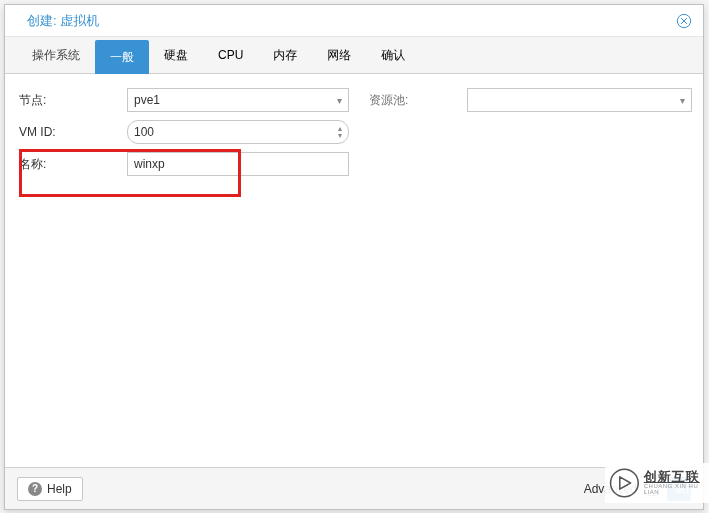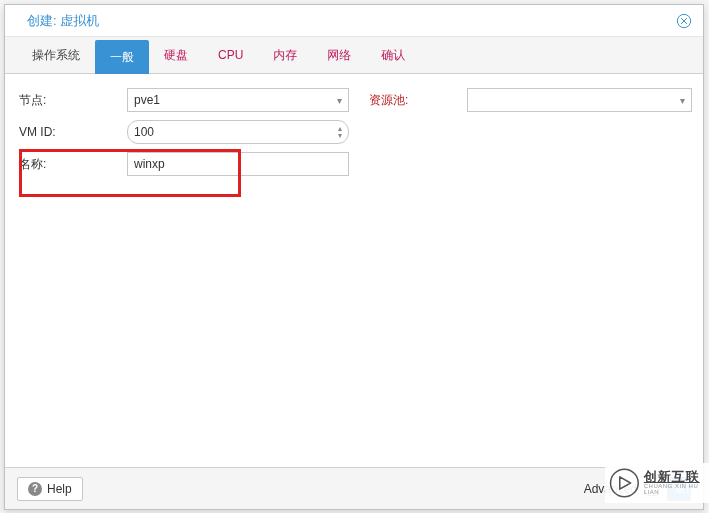--- a/index.html
+++ b/index.html
@@ -6,28 +6,28 @@
     body { width: 709px; height: 513px; background: #f5f5f5; position: relative; overflow: hidden; }
     .modal-window { position: absolute; left: 4px; top: 4px; width: 700px; height: 506px; background: #fff; border: 1px solid #c0c0c0; box-shadow: 0 2px 8px rgba(0,0,0,0.15); display: flex; flex-direction: column; }
     .window-header { height: 32px; background: #fff; display: flex; align-items: center; justify-content: space-between; padding: 0 10px; border-bottom: 1px solid #e6e6e6; }
     .window-title { color: #3892d4; font-size: 13px; font-weight: 400; margin-left: 12px; }
     .close-btn { width: 18px; height: 18px; cursor: pointer; display: flex; align-items: center; justify-content: center; }
     .close-btn svg { width: 16px; height: 16px; }
     .tabs-bar { height: 37px; background: #f5f5f5; border-bottom: 1px solid #d0d0d0; display: flex; align-items: stretch; padding-left: 12px; }
     .tab { padding: 0 14px; display: flex; align-items: center; font-size: 12px; color: #666; cursor: pointer; border: 1px solid transparent; }
     .tab.active { background: #3892d4; color: #fff; border-radius: 2px 2px 0 0; margin-top: 3px; margin-bottom: -1px; }
     .tab.next { color: #444; font-weight: 500; }
-    .tab.disabled { color: #be185d; cursor: default; }
+    .tab.disabled { color: #000000; cursor: default; }
     .form-body { flex: 1; background: #fff; padding: 14px 14px; display: flex; gap: 20px; align-items: flex-start; }
     .col { display: flex; flex-direction: column; gap: 8px; }
     .col-left { width: 338px; }
     .col-right { flex: 1; }
     .field-row { display: flex; align-items: center; height: 24px; }
     .field-label { width: 108px; font-size: 12px; color: #333; }
-    .field-label-right { width: 98px; font-size: 12px; color: #b91c1c; }
+    .field-label-right { width: 98px; font-size: 12px; color: #737373; }
     .combo, .textfield, .spinner { height: 24px; border: 1px solid #c7c7c7; background: #fff; font-size: 12px; padding: 0 6px; color: #333; }
     .combo { width: 222px; display: flex; align-items: center; justify-content: space-between; cursor: pointer; }
     .combo .caret { color: #888; font-size: 10px; }
     .combo-right { width: 225px; }
     .spinner { width: 222px; display: flex; align-items: center; justify-content: space-between; border-radius: 11px; }
     .spinner-arrows { display: flex; flex-direction: column; line-height: 7px; font-size: 8px; color: #888; cursor: pointer; }
     .textfield { width: 222px; outline: none; }
     .highlight-box { position: absolute; left: 14px; top: 144px; width: 222px; height: 48px; border: 3px solid #e02020; pointer-events: none; }
     .footer { height: 42px; background: #f5f5f5; border-top: 1px solid #d0d0d0; display: flex; align-items: center; justify-content: space-between; padding: 0 12px; }
     .help-btn { height: 24px; border: 1px solid #c7c7c7; background: #fff; border-radius: 2px; padding: 0 10px; display: flex; align-items: center; gap: 5px; font-size: 12px; color: #333; cursor: pointer; }

